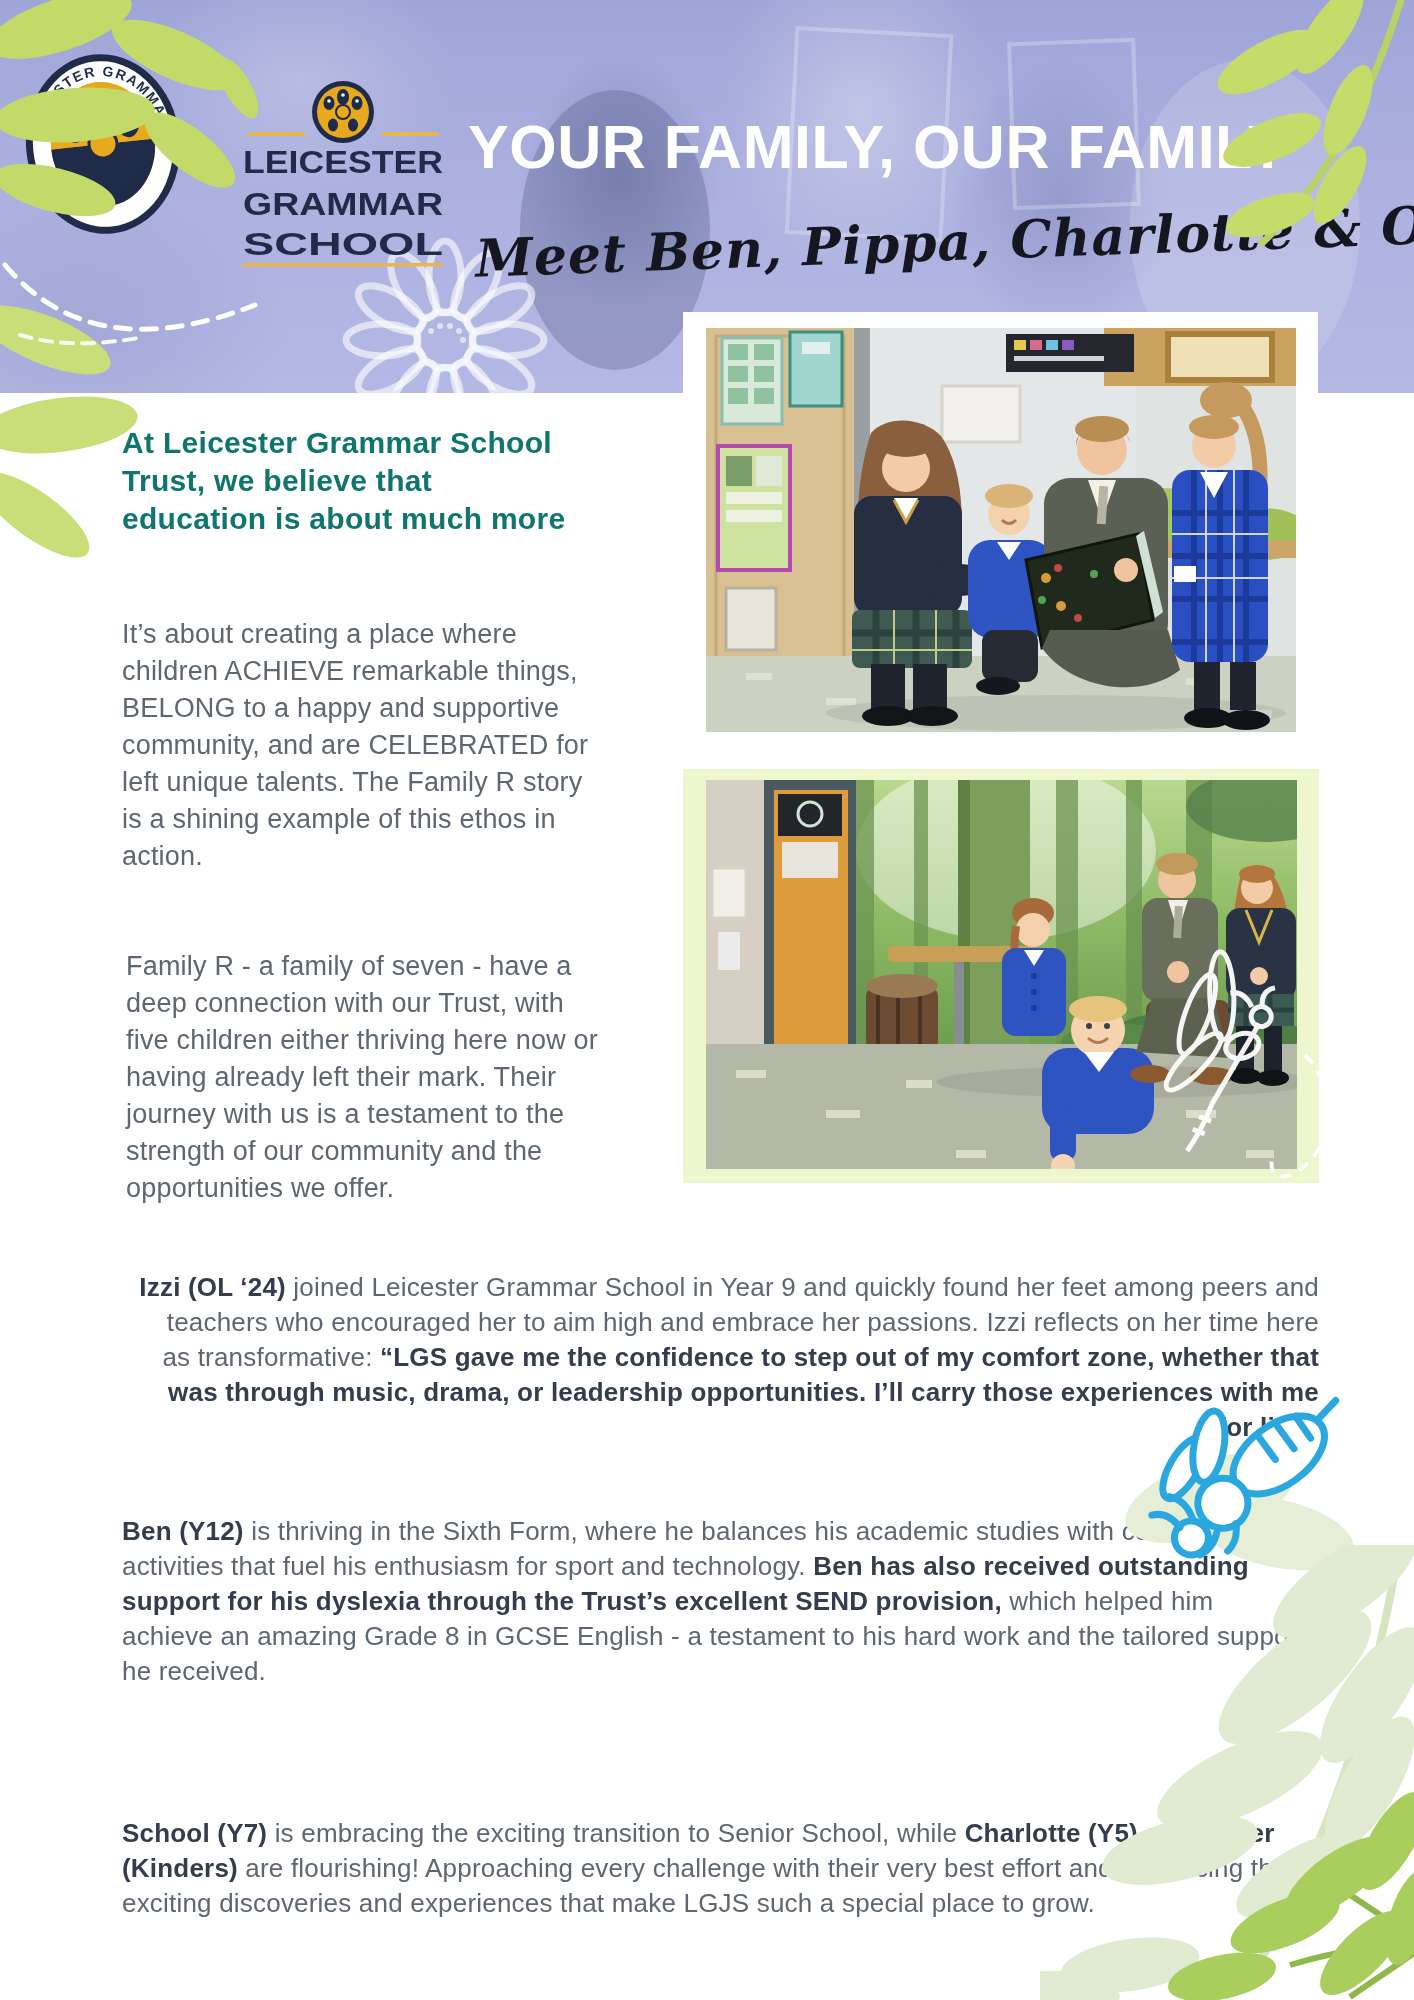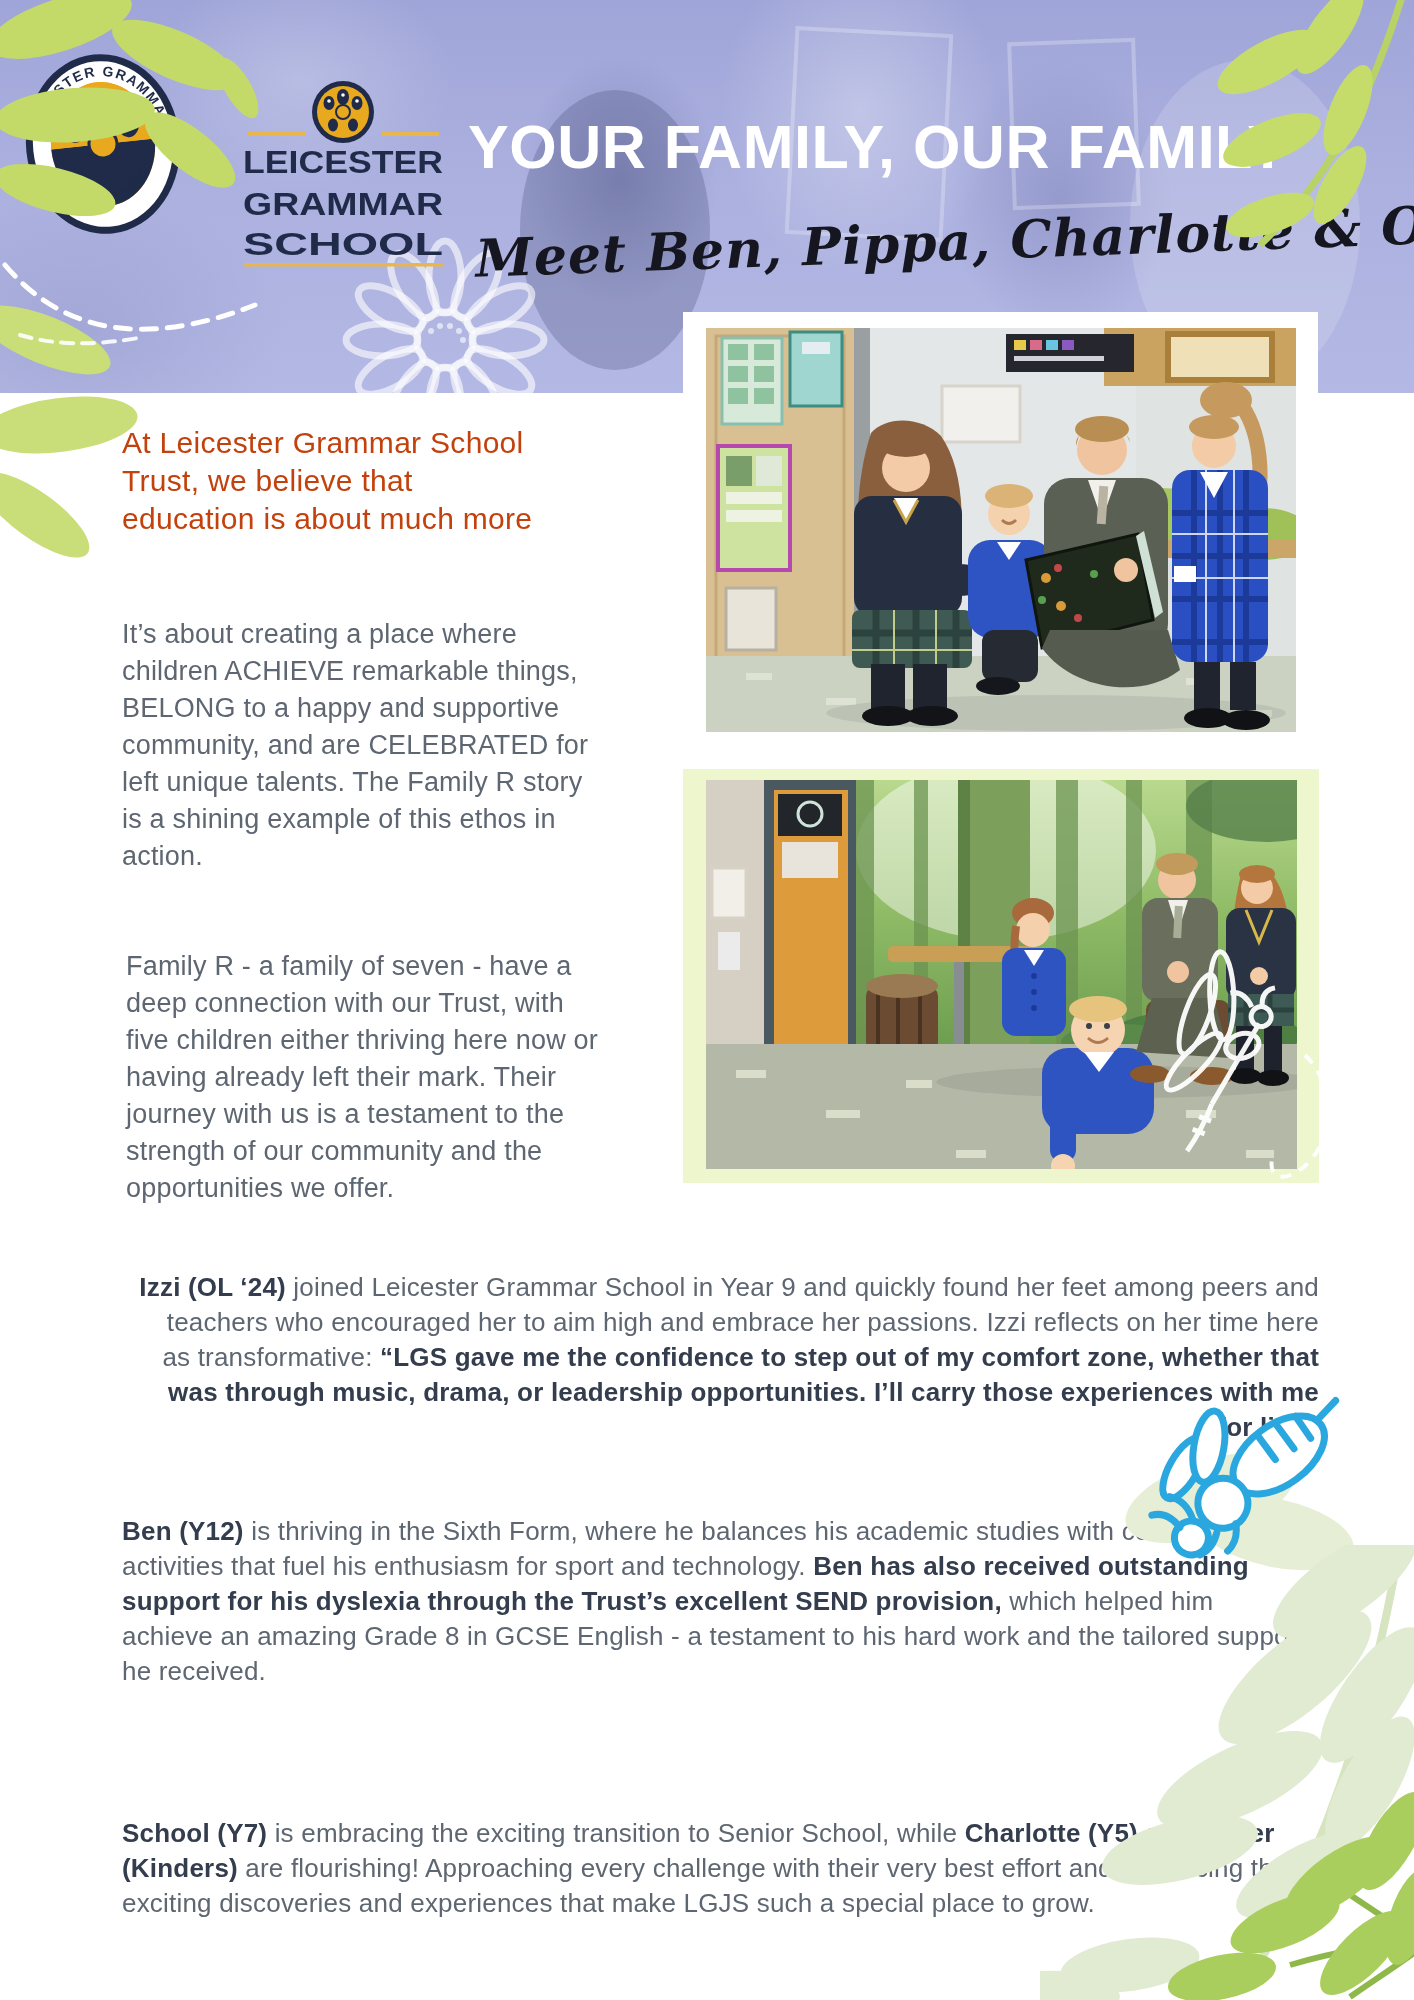--- a/index.html
+++ b/index.html
@@ -44,21 +44,21 @@
     padding:16px 22px 21px 23px;box-sizing:border-box;z-index:2;
   }
   .photo2-frame{
     position:absolute;left:683px;top:769px;width:636px;height:414px;background:#eef6ce;
     padding:11px 22px 14px 23px;box-sizing:border-box;z-index:2;
   }
 
   
   .intro-heading{
     position:absolute;left:122px;top:424px;width:545px;z-index:2;
-    font-size:30px;line-height:38px;font-weight:normal;color:#c2410c;letter-spacing:.3px;
+    font-size:30px;line-height:38px;font-weight:bold;color:#0f766e;letter-spacing:.3px;
   }
   .intro-heading span{display:block;}
   .col-para{
     position:absolute;left:122px;width:472px;z-index:2;
     font-size:27px;line-height:37px;color:#5d6671;letter-spacing:.2px;
   }
   .wide-para{
     position:absolute;left:122px;width:1185px;z-index:2;
     font-size:26px;line-height:35px;color:#5d6671;letter-spacing:.2px;
   }

